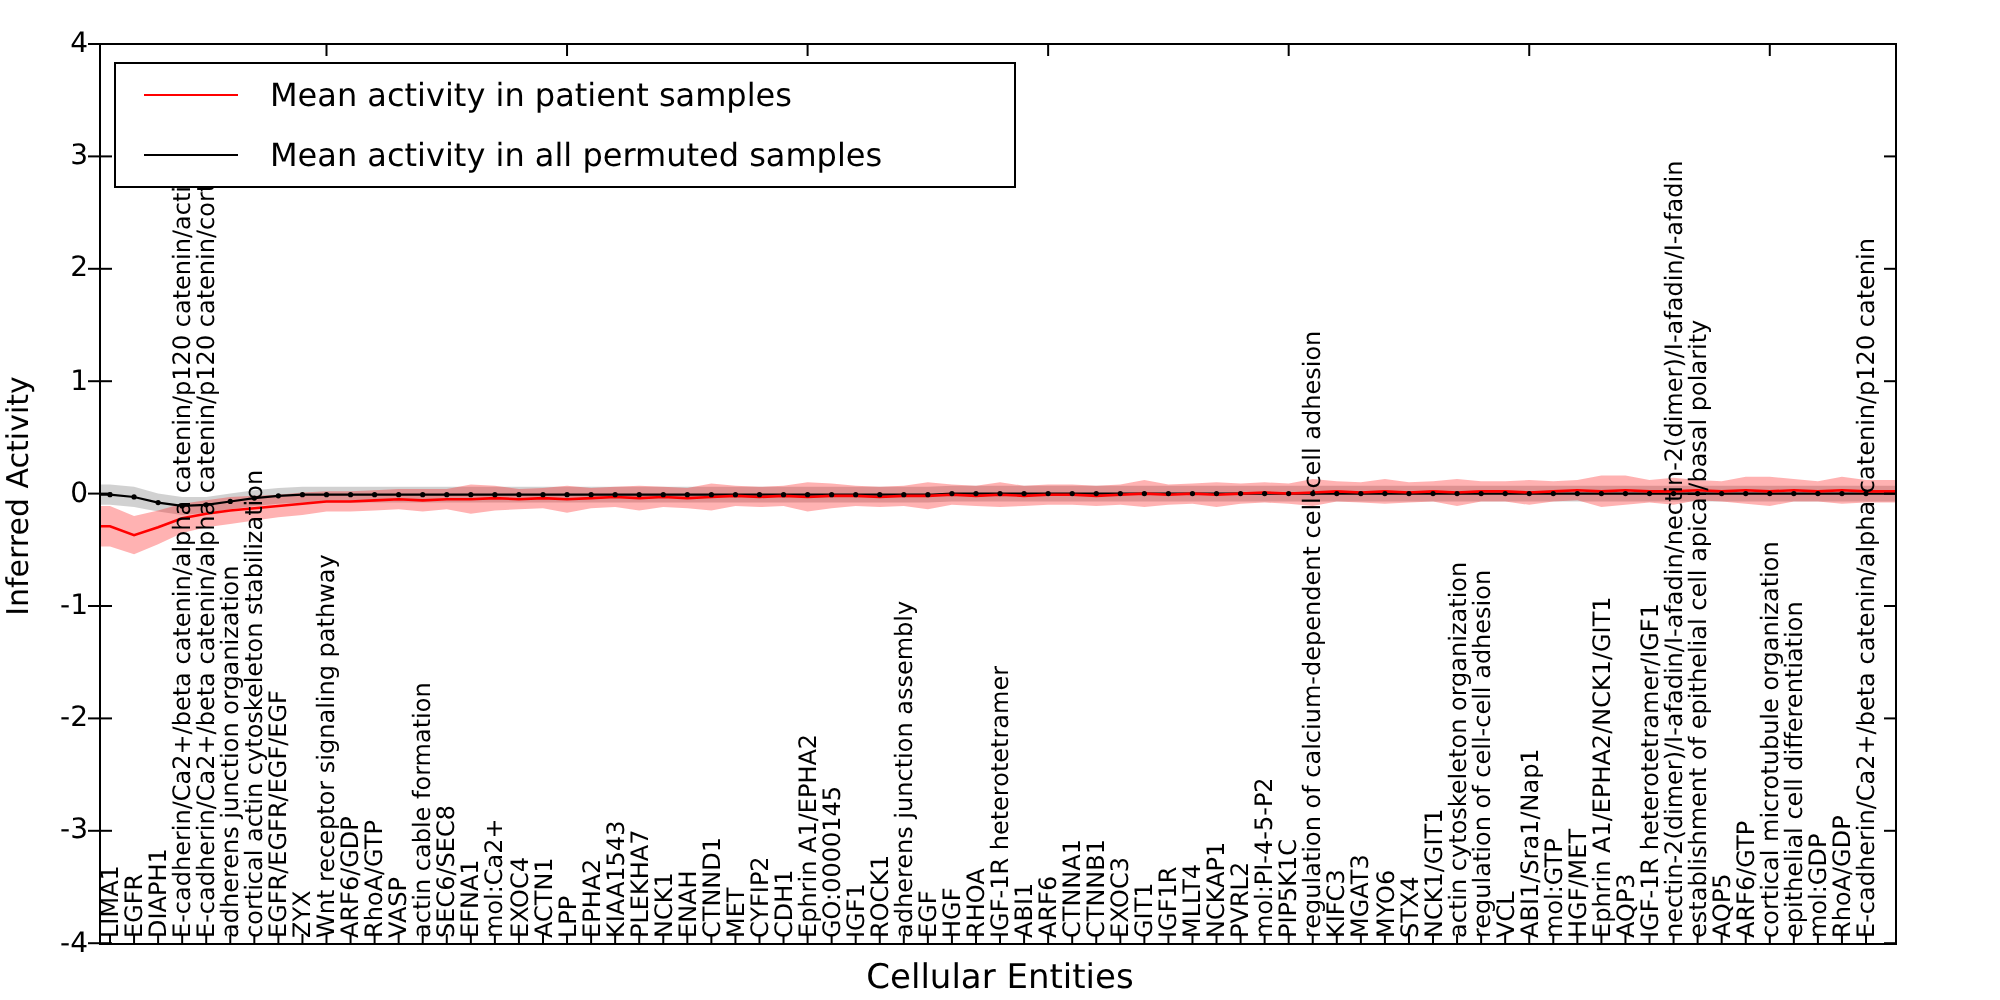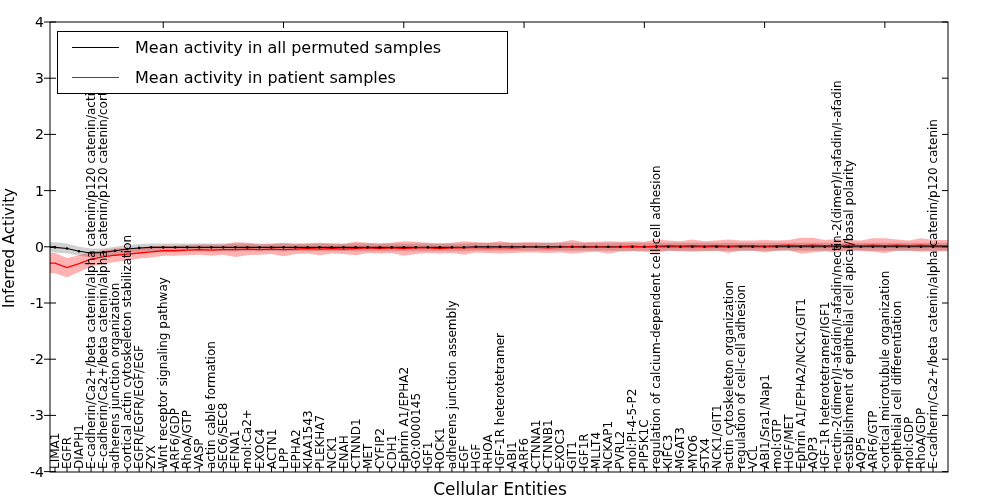--- a/index.html
+++ b/index.html
@@ -318,21 +318,21 @@
       <div class="ytl" style="top: 351.2px;">-2</div>
       <div class="ytl" style="top: 407.4px;">-3</div>
       <div class="ytl" style="top: 463.6px;">-4</div>
     </div>
 
   <div class="ylabel">Inferred Activity</div>
   <div class="xlabel">Cellular Entities</div>
 
   <div class="legend">
     <div class="lrow">
+      <span class="lline" id="lline1" style="border-top-color: rgb(255, 0, 0);"></span>
+      <span class="ltext">Mean activity in patient samples</span>
+    </div>
+    <div class="lrow">
       <span class="lline" id="lline0" style="border-top-color: rgb(0, 0, 0);"></span>
       <span class="ltext">Mean activity in all permuted samples</span>
     </div>
-    <div class="lrow">
-      <span class="lline" id="lline1" style="border-top-color: rgb(255, 0, 0);"></span>
-      <span class="ltext">Mean activity in patient samples</span>
-    </div>
   </div>
 </div>
 
 </body></html>

